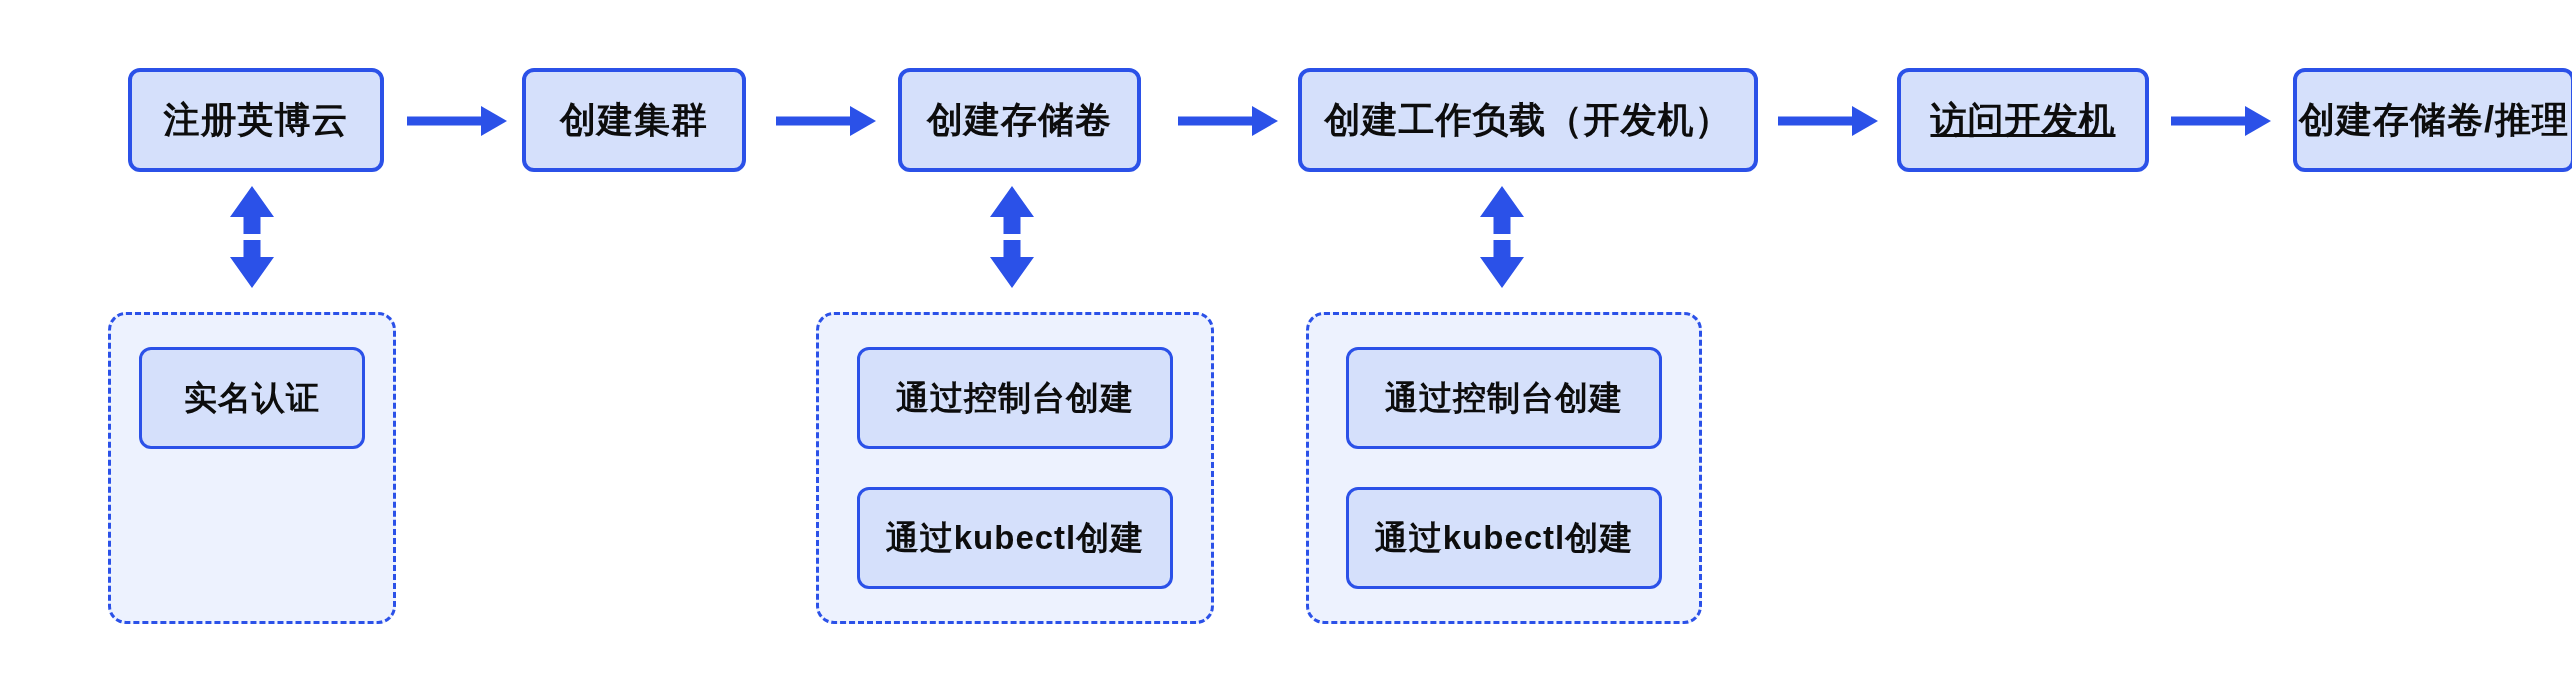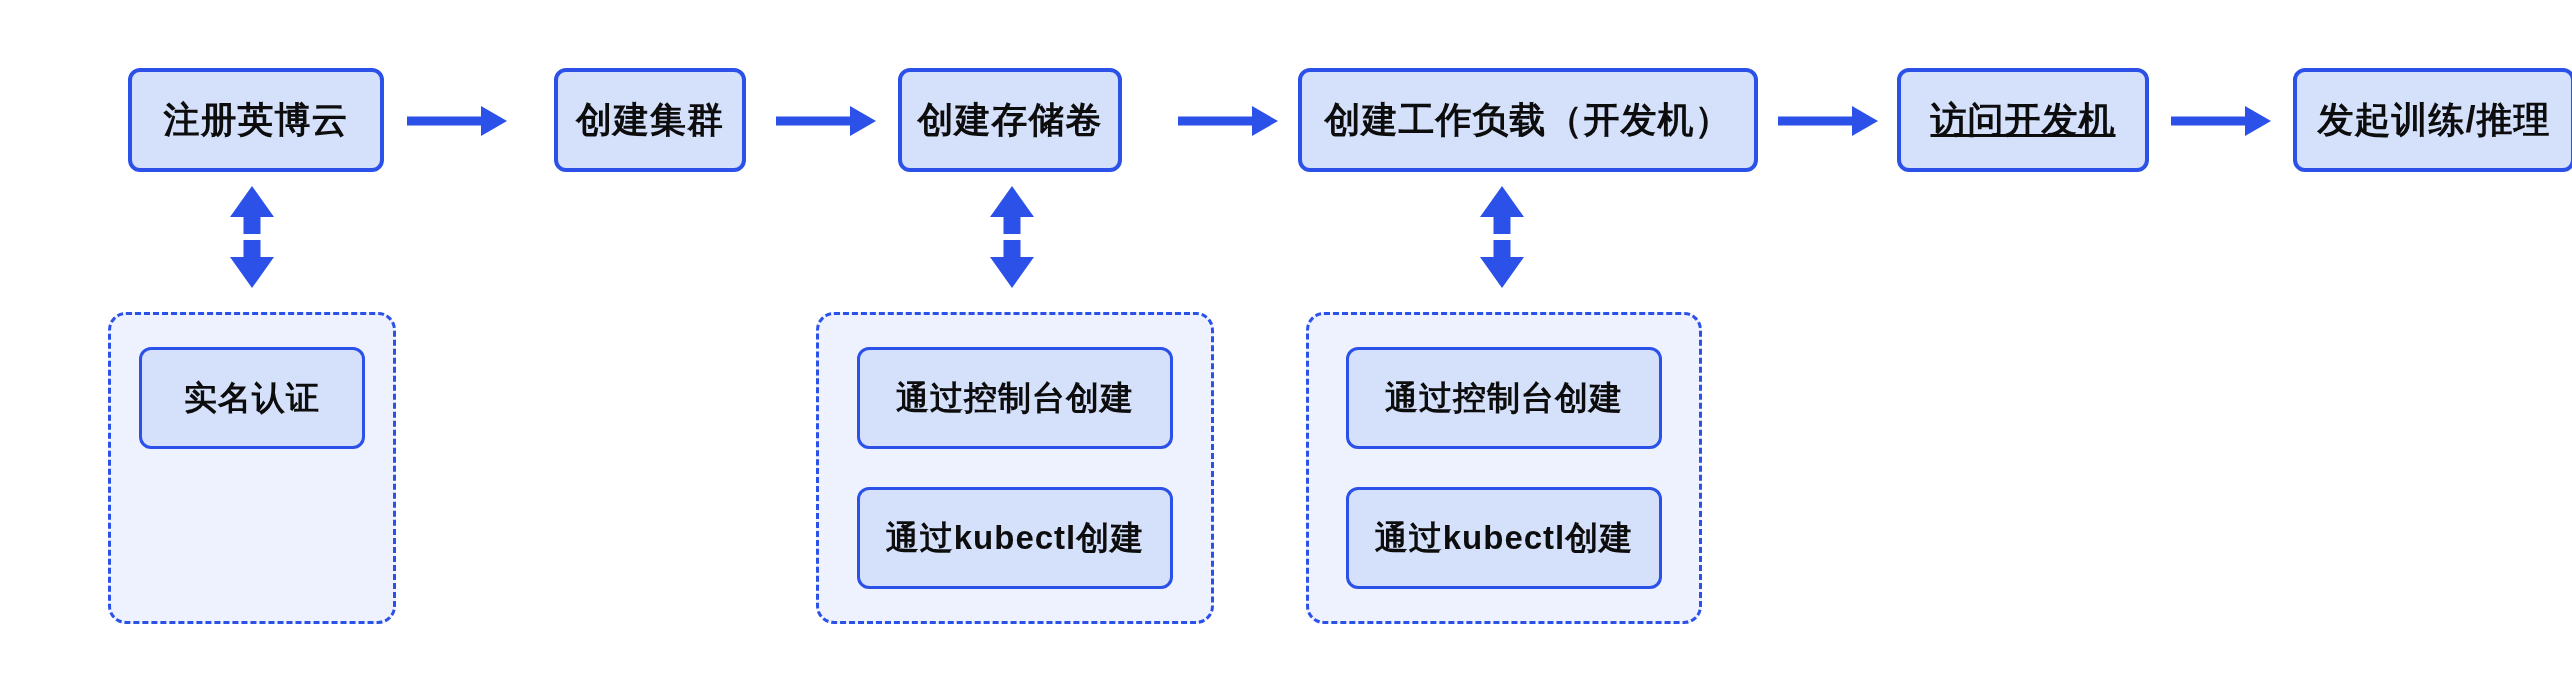--- a/index.html
+++ b/index.html
@@ -30,22 +30,22 @@
     display:flex;
     align-items:center;
     justify-content:center;
     font-size:36px;
     font-weight:700;
     color:var(--text-color);
     letter-spacing:1px;
     white-space:nowrap;
   }
   .s1{left:92px;width:256px;}
-  .s2{left:518px;width:192px;}
-  .s3{left:862px;width:224px;}
+  .s2{left:486px;width:224px;}
+  .s3{left:862px;width:243px;}
   .s4{left:1262px;width:460px;}
   .s5{left:1861px;width:252px;text-decoration:underline;}
   .s6{left:2257px;width:282px;}
 
   .h-arrow{
     position:absolute;
     top:106px;
     width:100px;
     height:30px;
     color:var(--accent-blue);
@@ -117,21 +117,21 @@
   <div class="step s3">
     <span>创建存储卷</span>
   </div>
   <div class="step s4">
     <span>创建工作负载（开发机）</span>
   </div>
   <div class="step s5">
     <span>访问开发机</span>
   </div>
   <div class="step s6">
-    <span>发起训练/推理</span>
+    <span>创建存储卷/推理</span>
   </div>
 
   <div class="h-arrow a1">
     <svg viewBox="0 0 100 30" aria-hidden="true">
         <rect x="0" y="10.5" width="78" height="9" fill="currentColor"></rect>
         <polygon points="74,0 100,15 74,30" fill="currentColor"></polygon>
       </svg>
   </div>
   <div class="h-arrow a2">
     <svg viewBox="0 0 100 30" aria-hidden="true">

